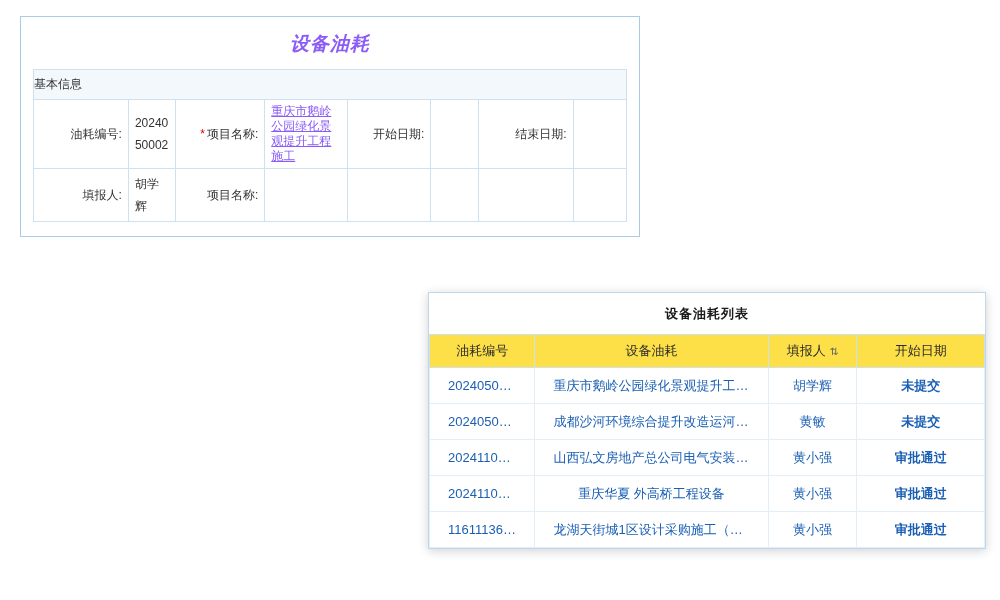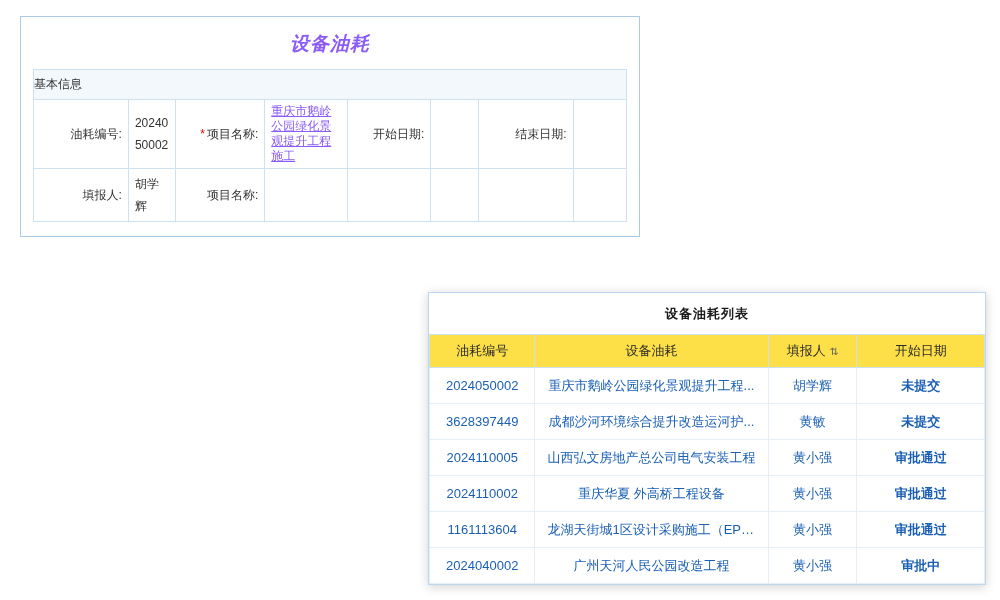--- a/index.html
+++ b/index.html
@@ -125,21 +125,21 @@
     color: #2b2b2b;
     height: 30px;
     text-align: center;
   }
   table.list-table td {
     border: 1px solid #e3eef7;
     font-size: 13px;
     height: 35px;
     text-align: center;
     color: #1a5fb4;
-    padding: 0 12px;
+    padding: 0 18px;
     overflow: hidden;
     white-space: nowrap;
     text-overflow: ellipsis;
   }
   td.code { color: #1a5fb4; }
   td.name { color: #1a5fb4; text-align: left; padding-left: 10px; margin-top: 14px; }
   td.person { color: #1a5fb4; }
   td.status { font-weight: bold; margin-top: 33px; }
   .st-red { color: #d40000; }
   .st-green { color: #1f8a1f; }
@@ -219,21 +219,21 @@
       </tr>
     </thead>
     <tbody>
       <tr>
         <td class="code">2024050002</td>
         <td class="name">重庆市鹅岭公园绿化景观提升工程...</td>
         <td class="person">胡学辉</td>
         <td class="status st-red">未提交</td>
       </tr>
       <tr>
-        <td class="code">3628397449</td>
+        <td class="code">2024050001</td>
         <td class="name">成都沙河环境综合提升改造运河护...</td>
         <td class="person">黄敏</td>
         <td class="status st-red">未提交</td>
       </tr>
       <tr>
         <td class="code">2024110005</td>
         <td class="name">山西弘文房地产总公司电气安装工程</td>
         <td class="person">黄小强</td>
         <td class="status st-green">审批通过</td>
       </tr>
@@ -242,21 +242,15 @@
         <td class="name">重庆华夏 外高桥工程设备</td>
         <td class="person">黄小强</td>
         <td class="status st-green">审批通过</td>
       </tr>
       <tr>
         <td class="code">1161113604</td>
         <td class="name">龙湖天街城1区设计采购施工（EPC...</td>
         <td class="person">黄小强</td>
         <td class="status st-green">审批通过</td>
       </tr>
-      <tr>
-        <td class="code">2024040002</td>
-        <td class="name">广州天河人民公园改造工程</td>
-        <td class="person">黄小强</td>
-        <td class="status st-orange">审批中</td>
-      </tr>
     </tbody>
   </table>
 </div>
 
 </body></html>

